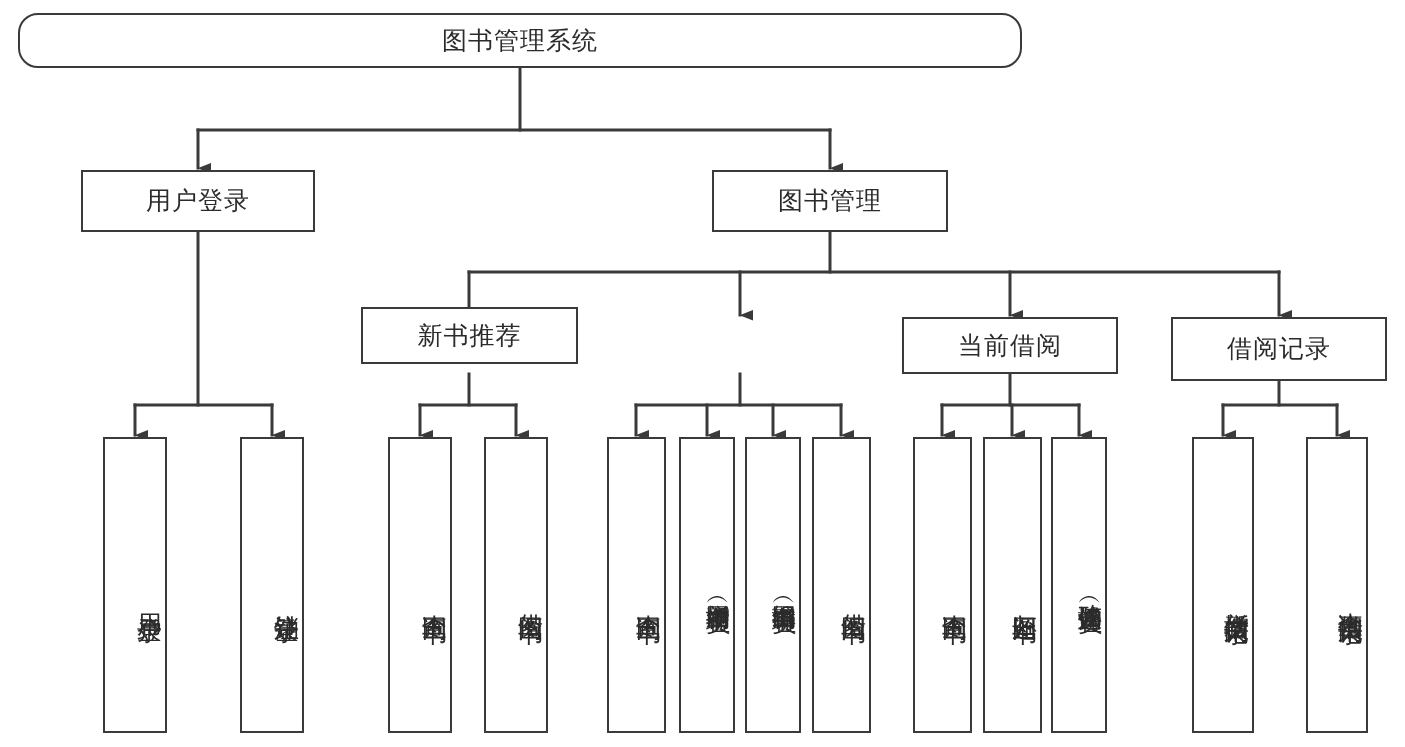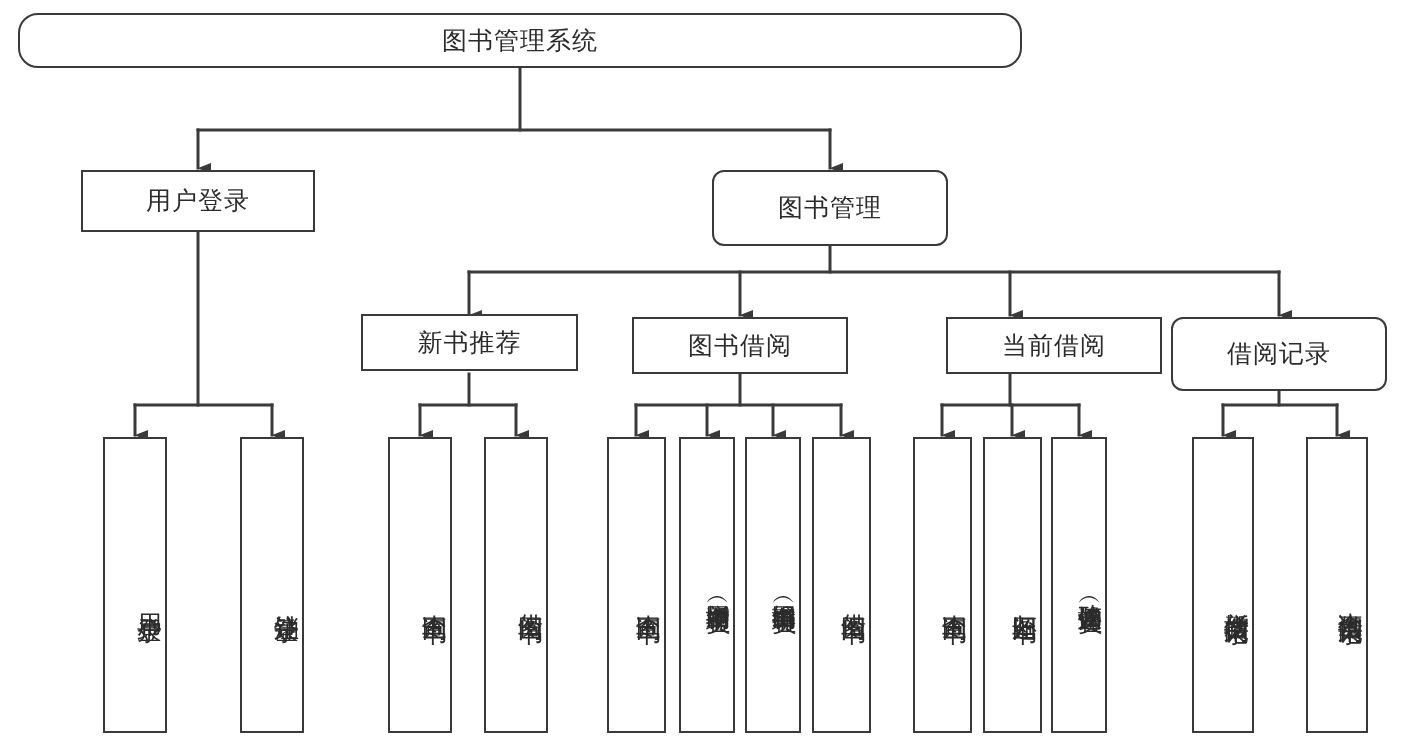--- a/index.html
+++ b/index.html
@@ -127,34 +127,31 @@
     </g>
   </svg>
 
   <div class="node horiz" style="left: 18px; top: 13px; width: 1004px; height: 55px; border-radius: 20px;">
     <span class="label">图书管理系统</span>
   </div>
 
   <div class="node horiz" style="left: 81px; top: 170px; width: 234px; height: 62px;">
     <span class="label">用户登录</span>
   </div>
-  <div class="node horiz" style="left: 712px; top: 170px; width: 236px; height: 76px; border-radius: 12px;">
+  <div class="node horiz" style="left: 712px; top: 170px; width: 236px; height: 62px;">
     <span class="label">图书管理</span>
   </div>
 
-  <div class="node horiz" style="left: 361px; top: 314px; width: 217px; height: 57px; align-items: center;">
+  <div class="node horiz" style="left: 361px; top: 307px; width: 217px; height: 57px; align-items: center;">
     <span class="label">新书推荐</span>
   </div>
-  <div class="node horiz" style="left: 632px; top: 317px; width: 216px; height: 57px;">
-    <span class="label">图书借阅</span>
-  </div>
-  <div class="node horiz" style="left: 902px; top: 317px; width: 216px; height: 57px; margin-left: 44px;">
+  <div class="node horiz" style="left: 902px; top: 317px; width: 216px; height: 57px;">
     <span class="label">当前借阅</span>
   </div>
-  <div class="node horiz" style="left: 1171px; top: 317px; width: 216px; height: 74px; border-radius: 12px;">
+  <div class="node horiz" style="left: 1171px; top: 317px; width: 216px; height: 64px;">
     <span class="label">借阅记录</span>
   </div>
 
   <div class="node vert" style="left: 103px; top: 437px; width: 64px; height: 296px;">
     <span class="label">用户登录</span>
   </div>
   <div class="node vert" style="left: 240px; top: 437px; width: 64px; height: 296px;">
     <span class="label">注销登录</span>
   </div>
   <div class="node vert" style="left: 388px; top: 437px; width: 64px; height: 296px;">

